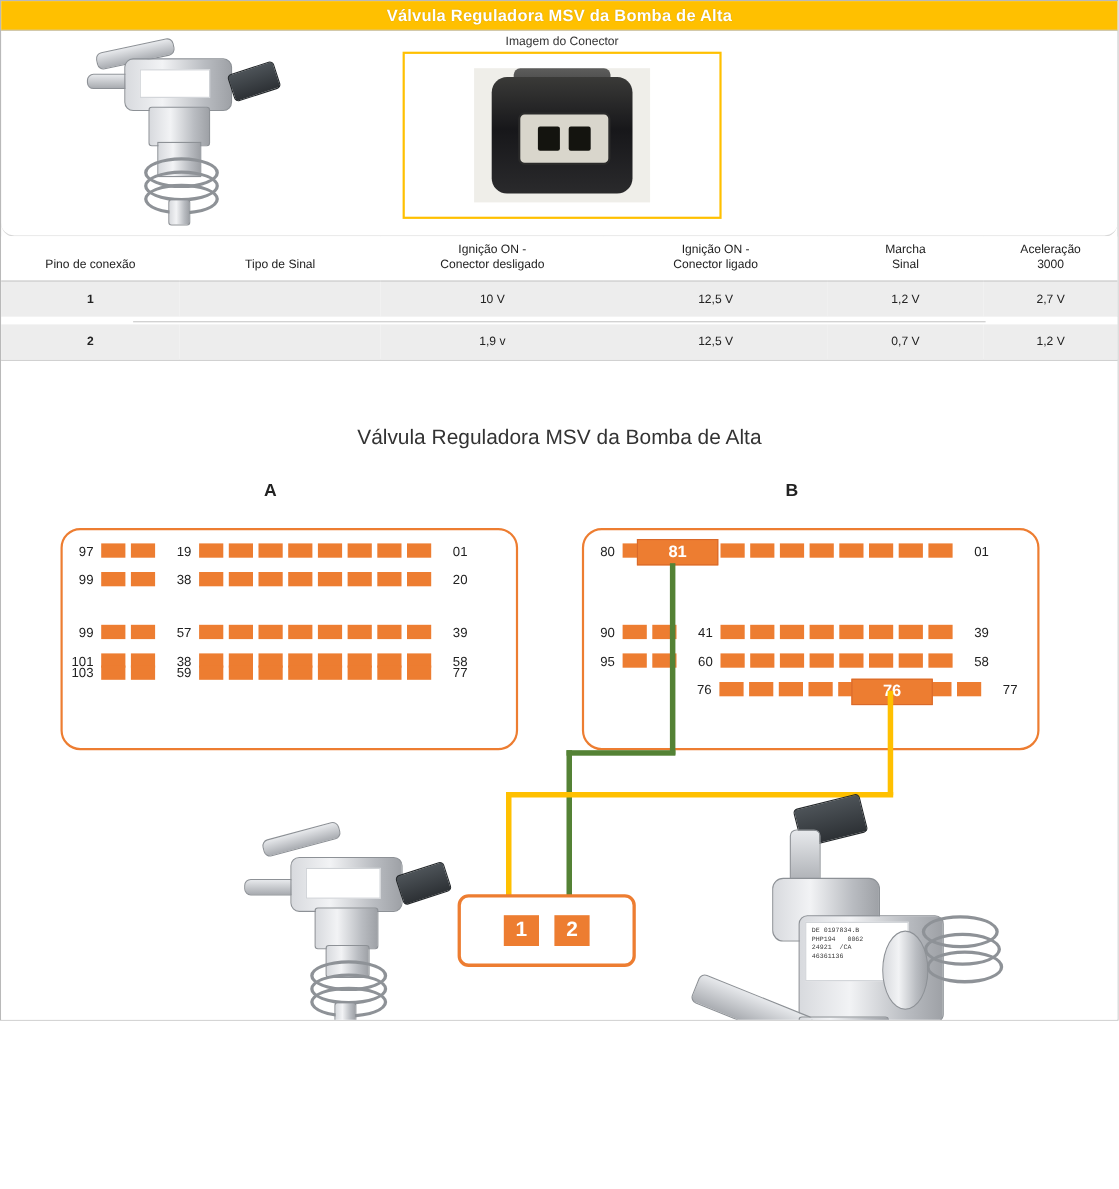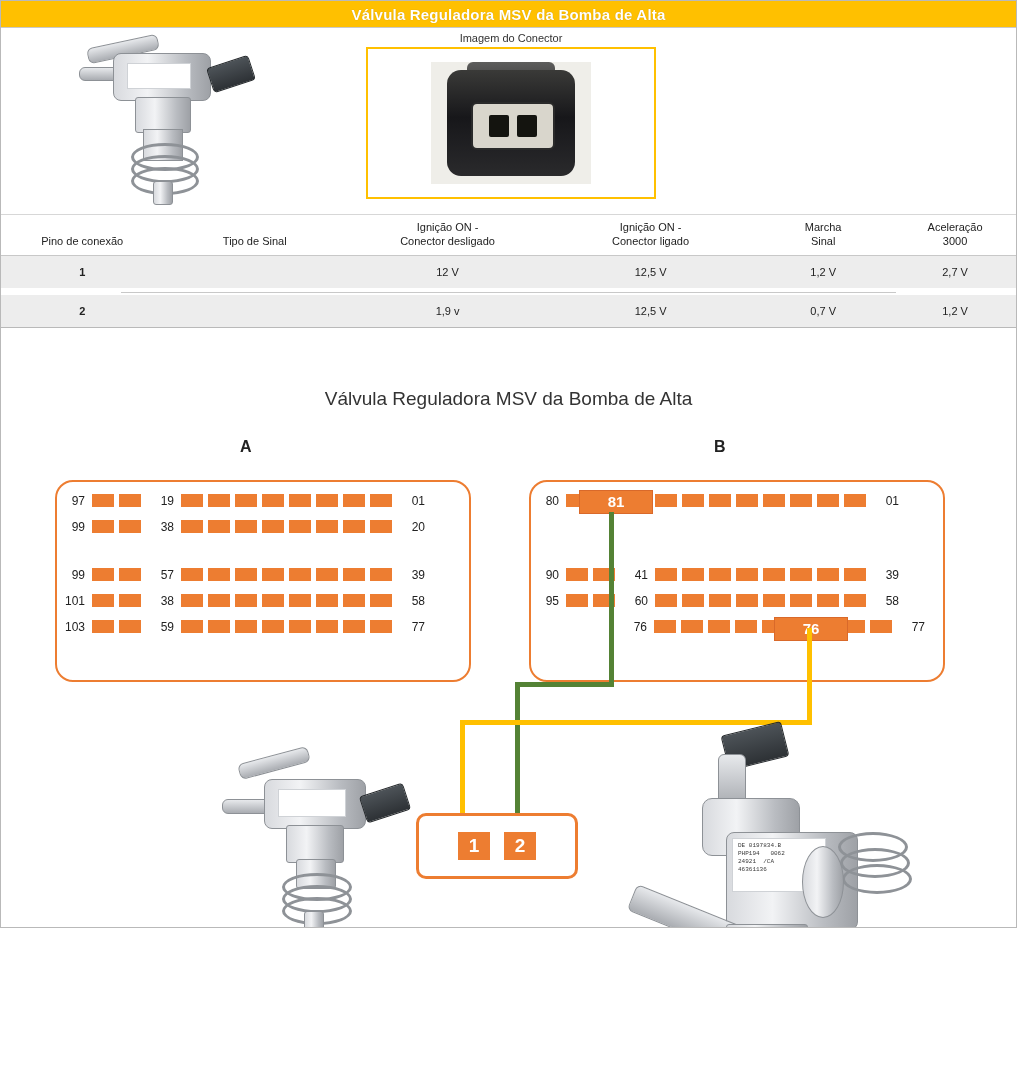--- a/index.html
+++ b/index.html
@@ -7,21 +7,21 @@
   #page{position:relative;width:1017px;height:928px;margin:0;background:#fff;
         border:1px solid #b9b9b9;box-sizing:border-box;overflow:hidden;}
 
   
   .title-bar{height:26px;background:#FFC000;display:flex;align-items:center;justify-content:center;
              border-bottom:1px solid #c9c9c9;}
   .title-bar span{color:#ffffff;font-size:15px;font-weight:bold;letter-spacing:.2px;
                   text-shadow:0 0 1px rgba(0,0,0,.25);}
 
   
-  .img-row{display:flex;height:186px;border-bottom:1px solid #d7d7d7;}
+  .img-row{display:flex;height:186px;border-bottom:1px solid #d7d7d7;border-radius:12px;}
   .img-cell{display:flex;flex-direction:column;align-items:center;justify-content:flex-start;}
   .cap{font-size:11px;color:#333;margin-top:4px;margin-bottom:3px;}
   .cell-a{width:345px;}
   .cell-b{width:330px;}
   .cell-c{width:338px;}
   .framed{border:2px solid #FFC000;background:#fff;display:flex;align-items:center;justify-content:center;}
 
   
   .pump{position:relative;}
   .pump .body{position:absolute;background:linear-gradient(90deg,#d8dade,#f2f3f5 35%,#b9bcc1 75%,#9ea1a6);
@@ -159,21 +159,21 @@
           <th style="width:12%">
             <div>Aceleração</div>
             <div>3000</div>
           </th>
         </tr>
       </thead>
       <tbody>
         <tr>
           <td>1</td>
           <td></td>
-          <td>12 V</td>
+          <td>10 V</td>
           <td>12,5 V</td>
           <td>1,2 V</td>
           <td>2,7 V</td>
         </tr>
         <tr class="sep">
           <td colspan="6">
               <div class="line"></div>
             </td>
         </tr>
         <tr>
@@ -270,21 +270,21 @@
         <div class="pin-sq"></div>
         <div class="pin-sq"></div>
         <div class="pin-sq"></div>
         <div class="pin-sq"></div>
         <div class="pin-sq"></div>
         <div class="pin-sq"></div>
       </div>
       <div class="pinnum">58</div>
     </div>
 
-    <div class="pinrow" style="left:58px;top:292px;">
+    <div class="pinrow" style="left:58px;top:276px;align-items:flex-end;">
       <div class="pinnum">103</div>
       <div class="pins">
         <div class="pin-sq"></div>
         <div class="pin-sq"></div>
       </div>
       <div class="pinnum">59</div>
       <div class="pins">
         <div class="pin-sq"></div>
         <div class="pin-sq"></div>
         <div class="pin-sq"></div>

